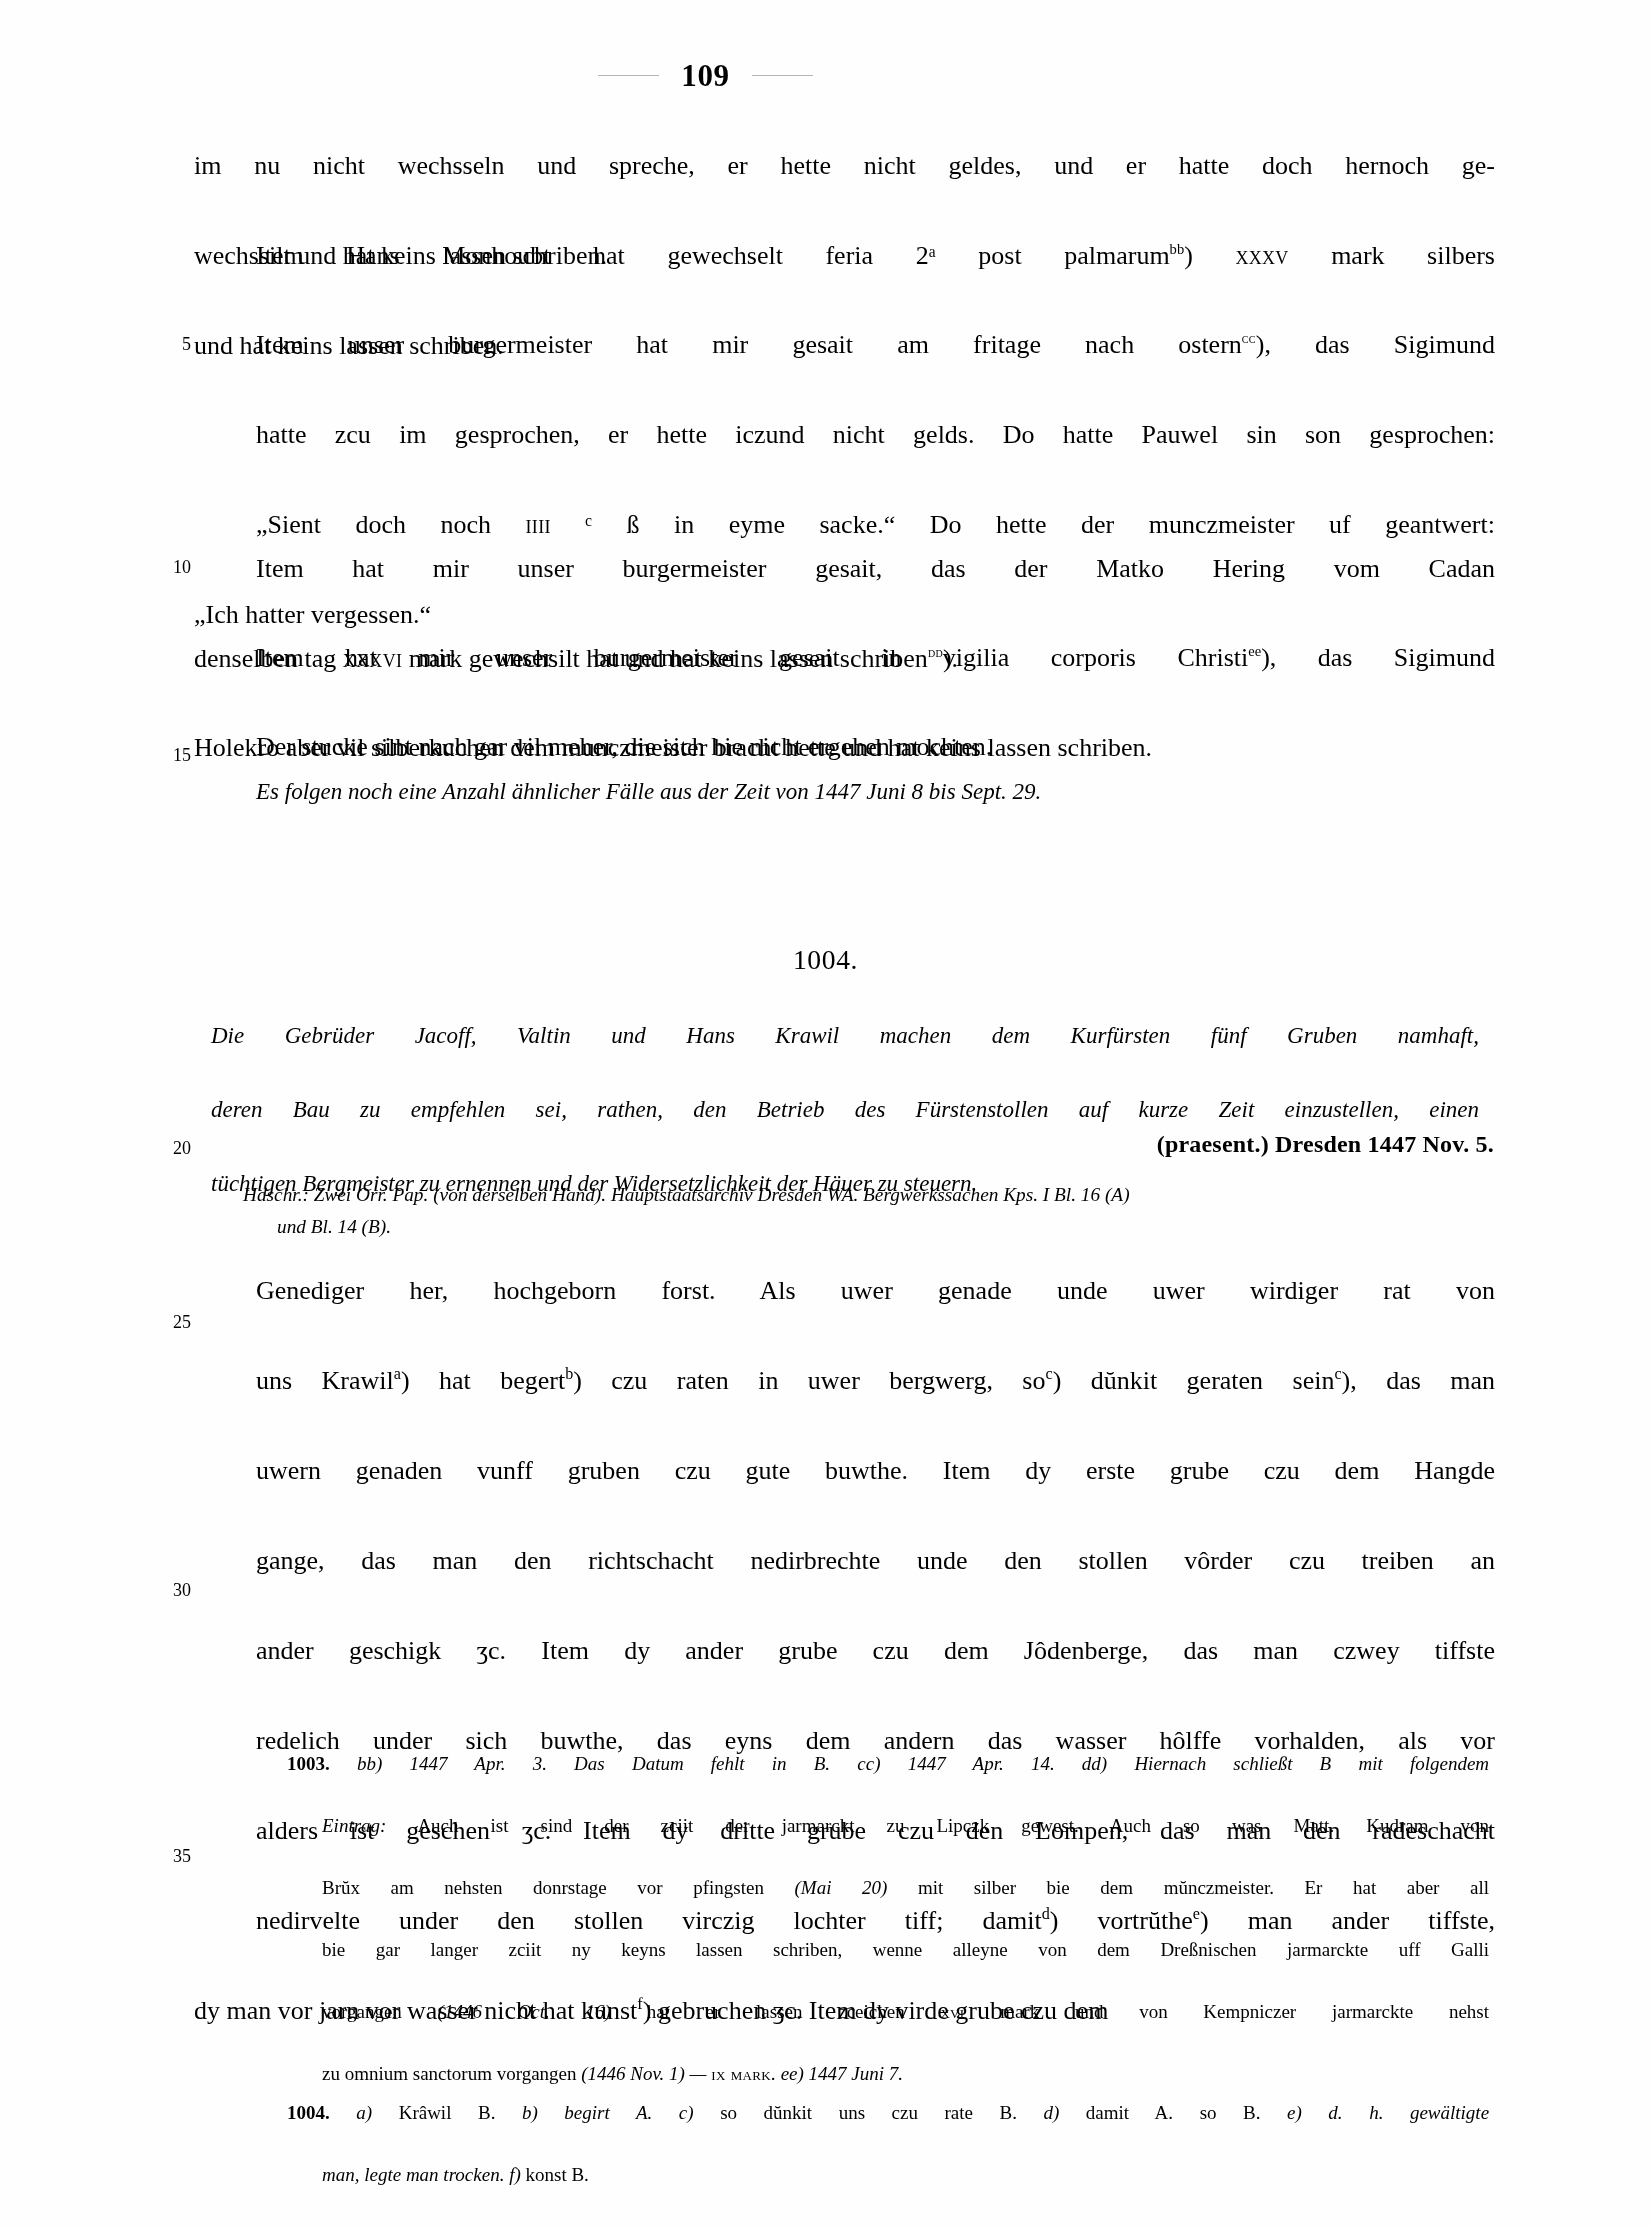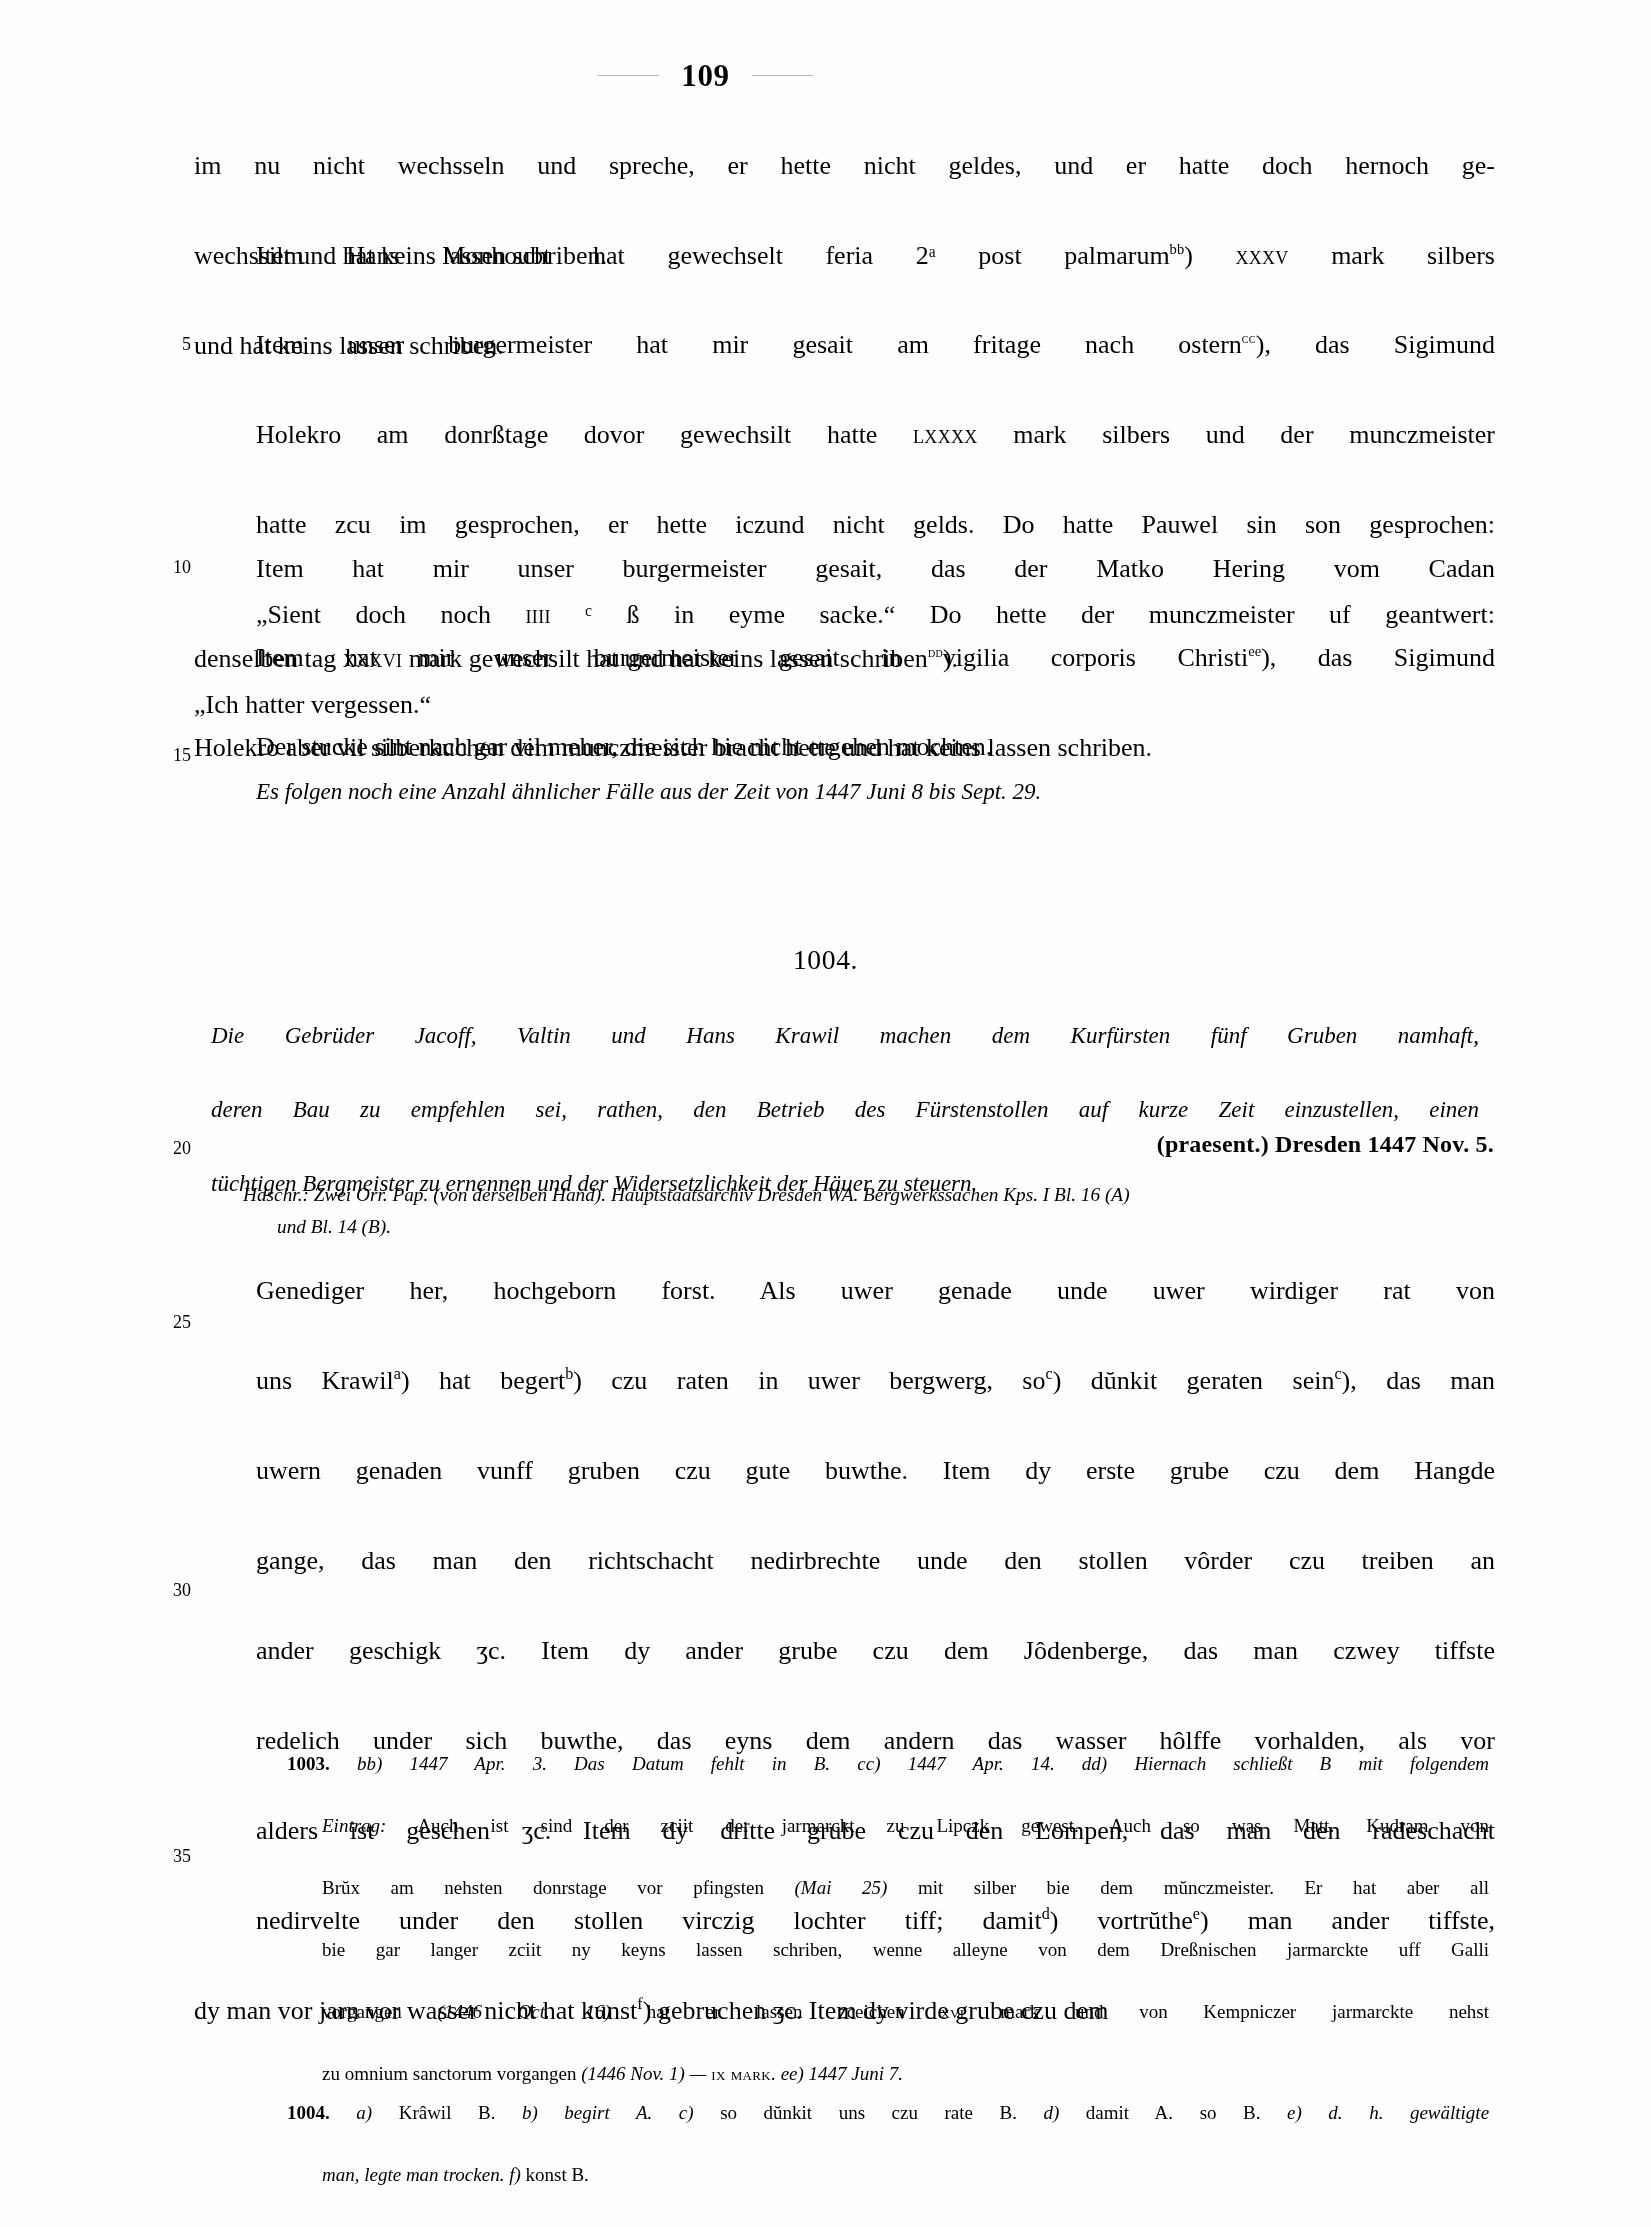--- a/index.html
+++ b/index.html
@@ -184,21 +184,20 @@
       <span class="jf"><span>Item Hans Monhoubt hat gewechselt feria 2ᵃ post palmarum</span><sup class="note">bb</sup><span>) <span class="sc">xxxv</span> mark silbers</span></span>
       <span>und hat keins lassen schriben.</span>
     </div>
   </div>
 
   <div class="lineno" style="top:335px;">5</div>
 
   <div class="col" style="top:322px;">
     <div class="para indent">
       <span class="jf"><span>Item unser burgermeister hat mir gesait am fritage nach ostern</span><sup class="note"><span class="sc">cc</span></sup><span>), das Sigimund</span></span>
-      <span class="jf">Holekro am donrßtage dovor gewechsilt hatte <span class="sc">lxxxx</span> mark silbers und der munczmeister</span>
       <span class="jf">hatte zcu im gesprochen, er hette iczund nicht gelds.  Do hatte Pauwel sin son gesprochen:</span>
       <span class="jf">„Sient doch noch <span class="sc">iiii</span> ᶜ ß in eyme sacke.“   Do hette der munczmeister uf geantwert:</span>
       <span>„Ich hatter vergessen.“</span>
     </div>
   </div>
 
   <div class="lineno" style="top:558px;">10</div>
 
   <div class="col" style="top:546px;">
     <div class="para indent">
@@ -272,21 +271,21 @@
     <div class="fn-block fn-body">
       <span class="jf"><span class="fn-lead">1003.</span>
         <span class="fn-it">bb) 1447 Apr. 3. Das Datum fehlt in B.</span>
         <span class="fn-it">cc) 1447 Apr. 14.</span>
         <span class="fn-it">dd) Hiernach schließt B mit folgendem</span></span>
 
       <span class="fn-hang jf"><span class="fn-it">Eintrag:</span>
         <span class="fn-rm">Auch ist sind der zciit der jarmarckt zu Lipczk gewest. Auch so was Matt. Kudram von</span></span>
 
       <span class="fn-hang jf"><span class="fn-rm">Brŭx am nehsten donrstage vor pfingsten</span>
-        <span class="fn-it">(Mai 25)</span>
+        <span class="fn-it">(Mai 20)</span>
         <span class="fn-rm">mit silber bie dem mŭnczmeister. Er hat aber all</span></span>
 
       <span class="fn-hang jf"><span class="fn-rm">bie gar langer zciit ny keyns lassen schriben, wenne alleyne von dem Dreßnischen jarmarckte uff Galli</span></span>
 
       <span class="fn-hang jf"><span class="fn-rm">vorgangen</span>
         <span class="fn-it">(1446 Oct. 16)</span>
         <span class="fn-rm">hat er lassen zceichen <span class="sc">xvi</span> mark und von Kempniczer jarmarckte nehst</span></span>
 
       <span class="fn-hang"><span class="fn-rm">zu omnium sanctorum vorgangen</span>
         <span class="fn-it">(1446 Nov. 1) —</span>

